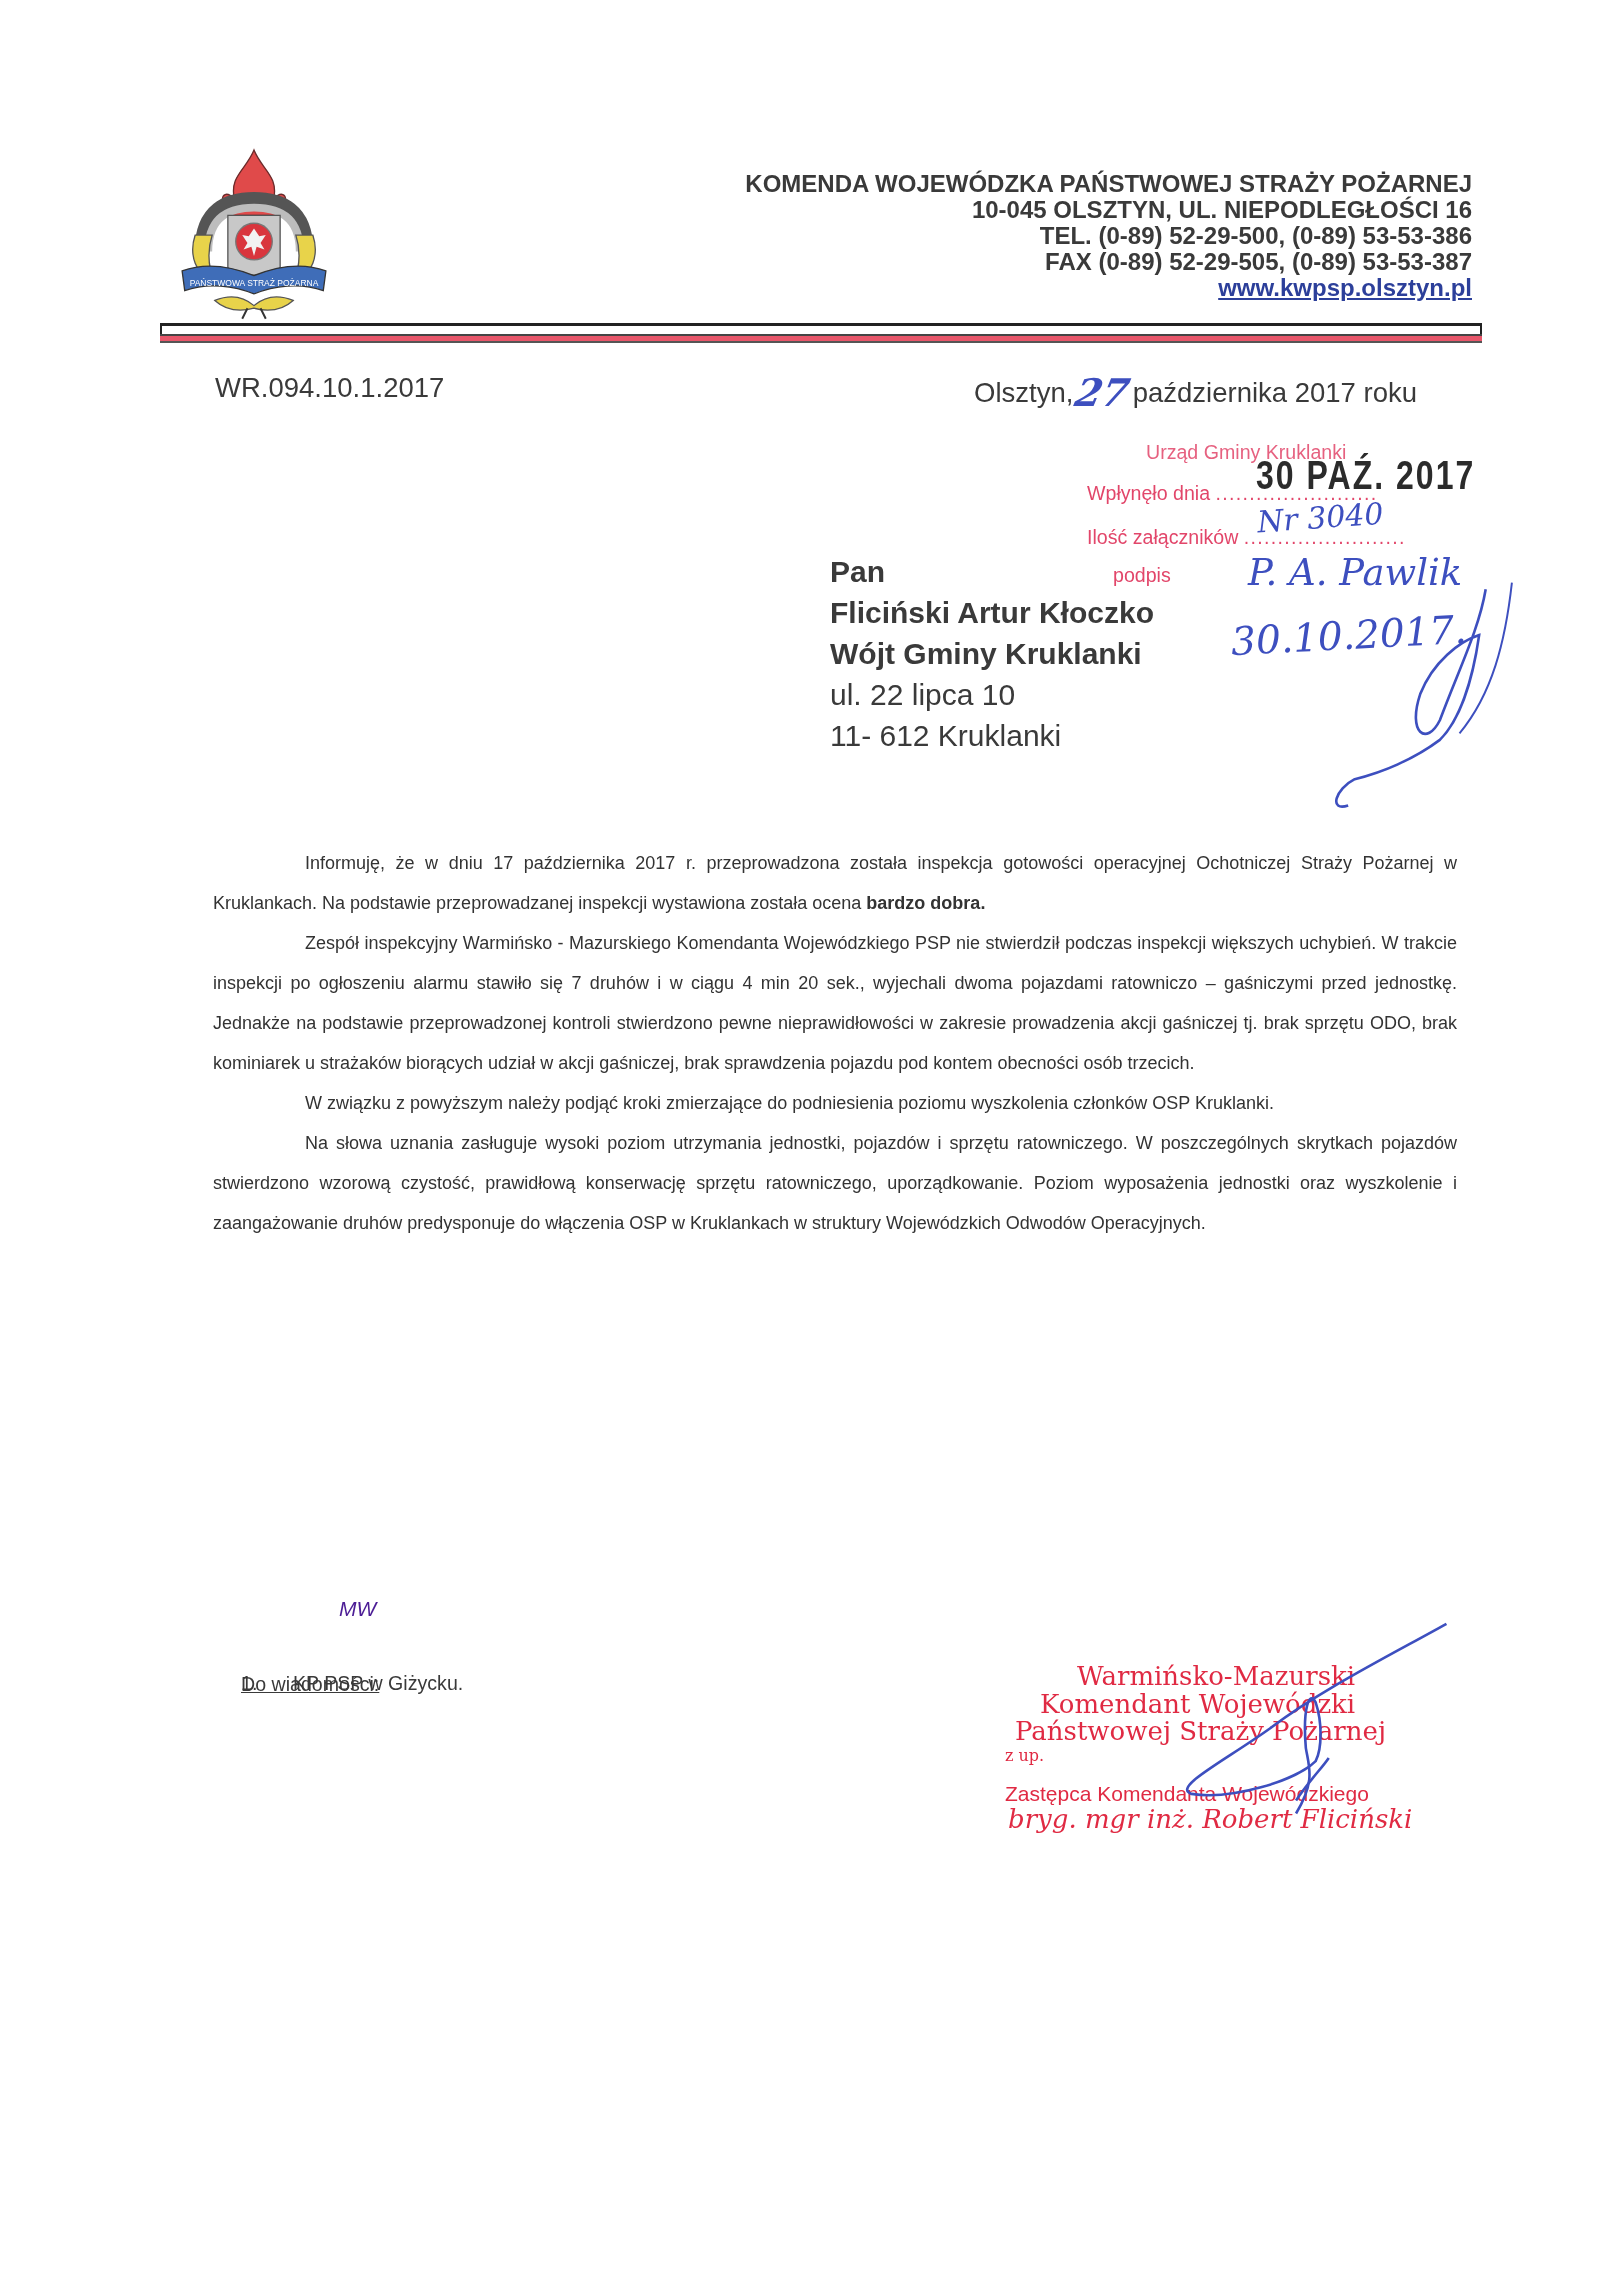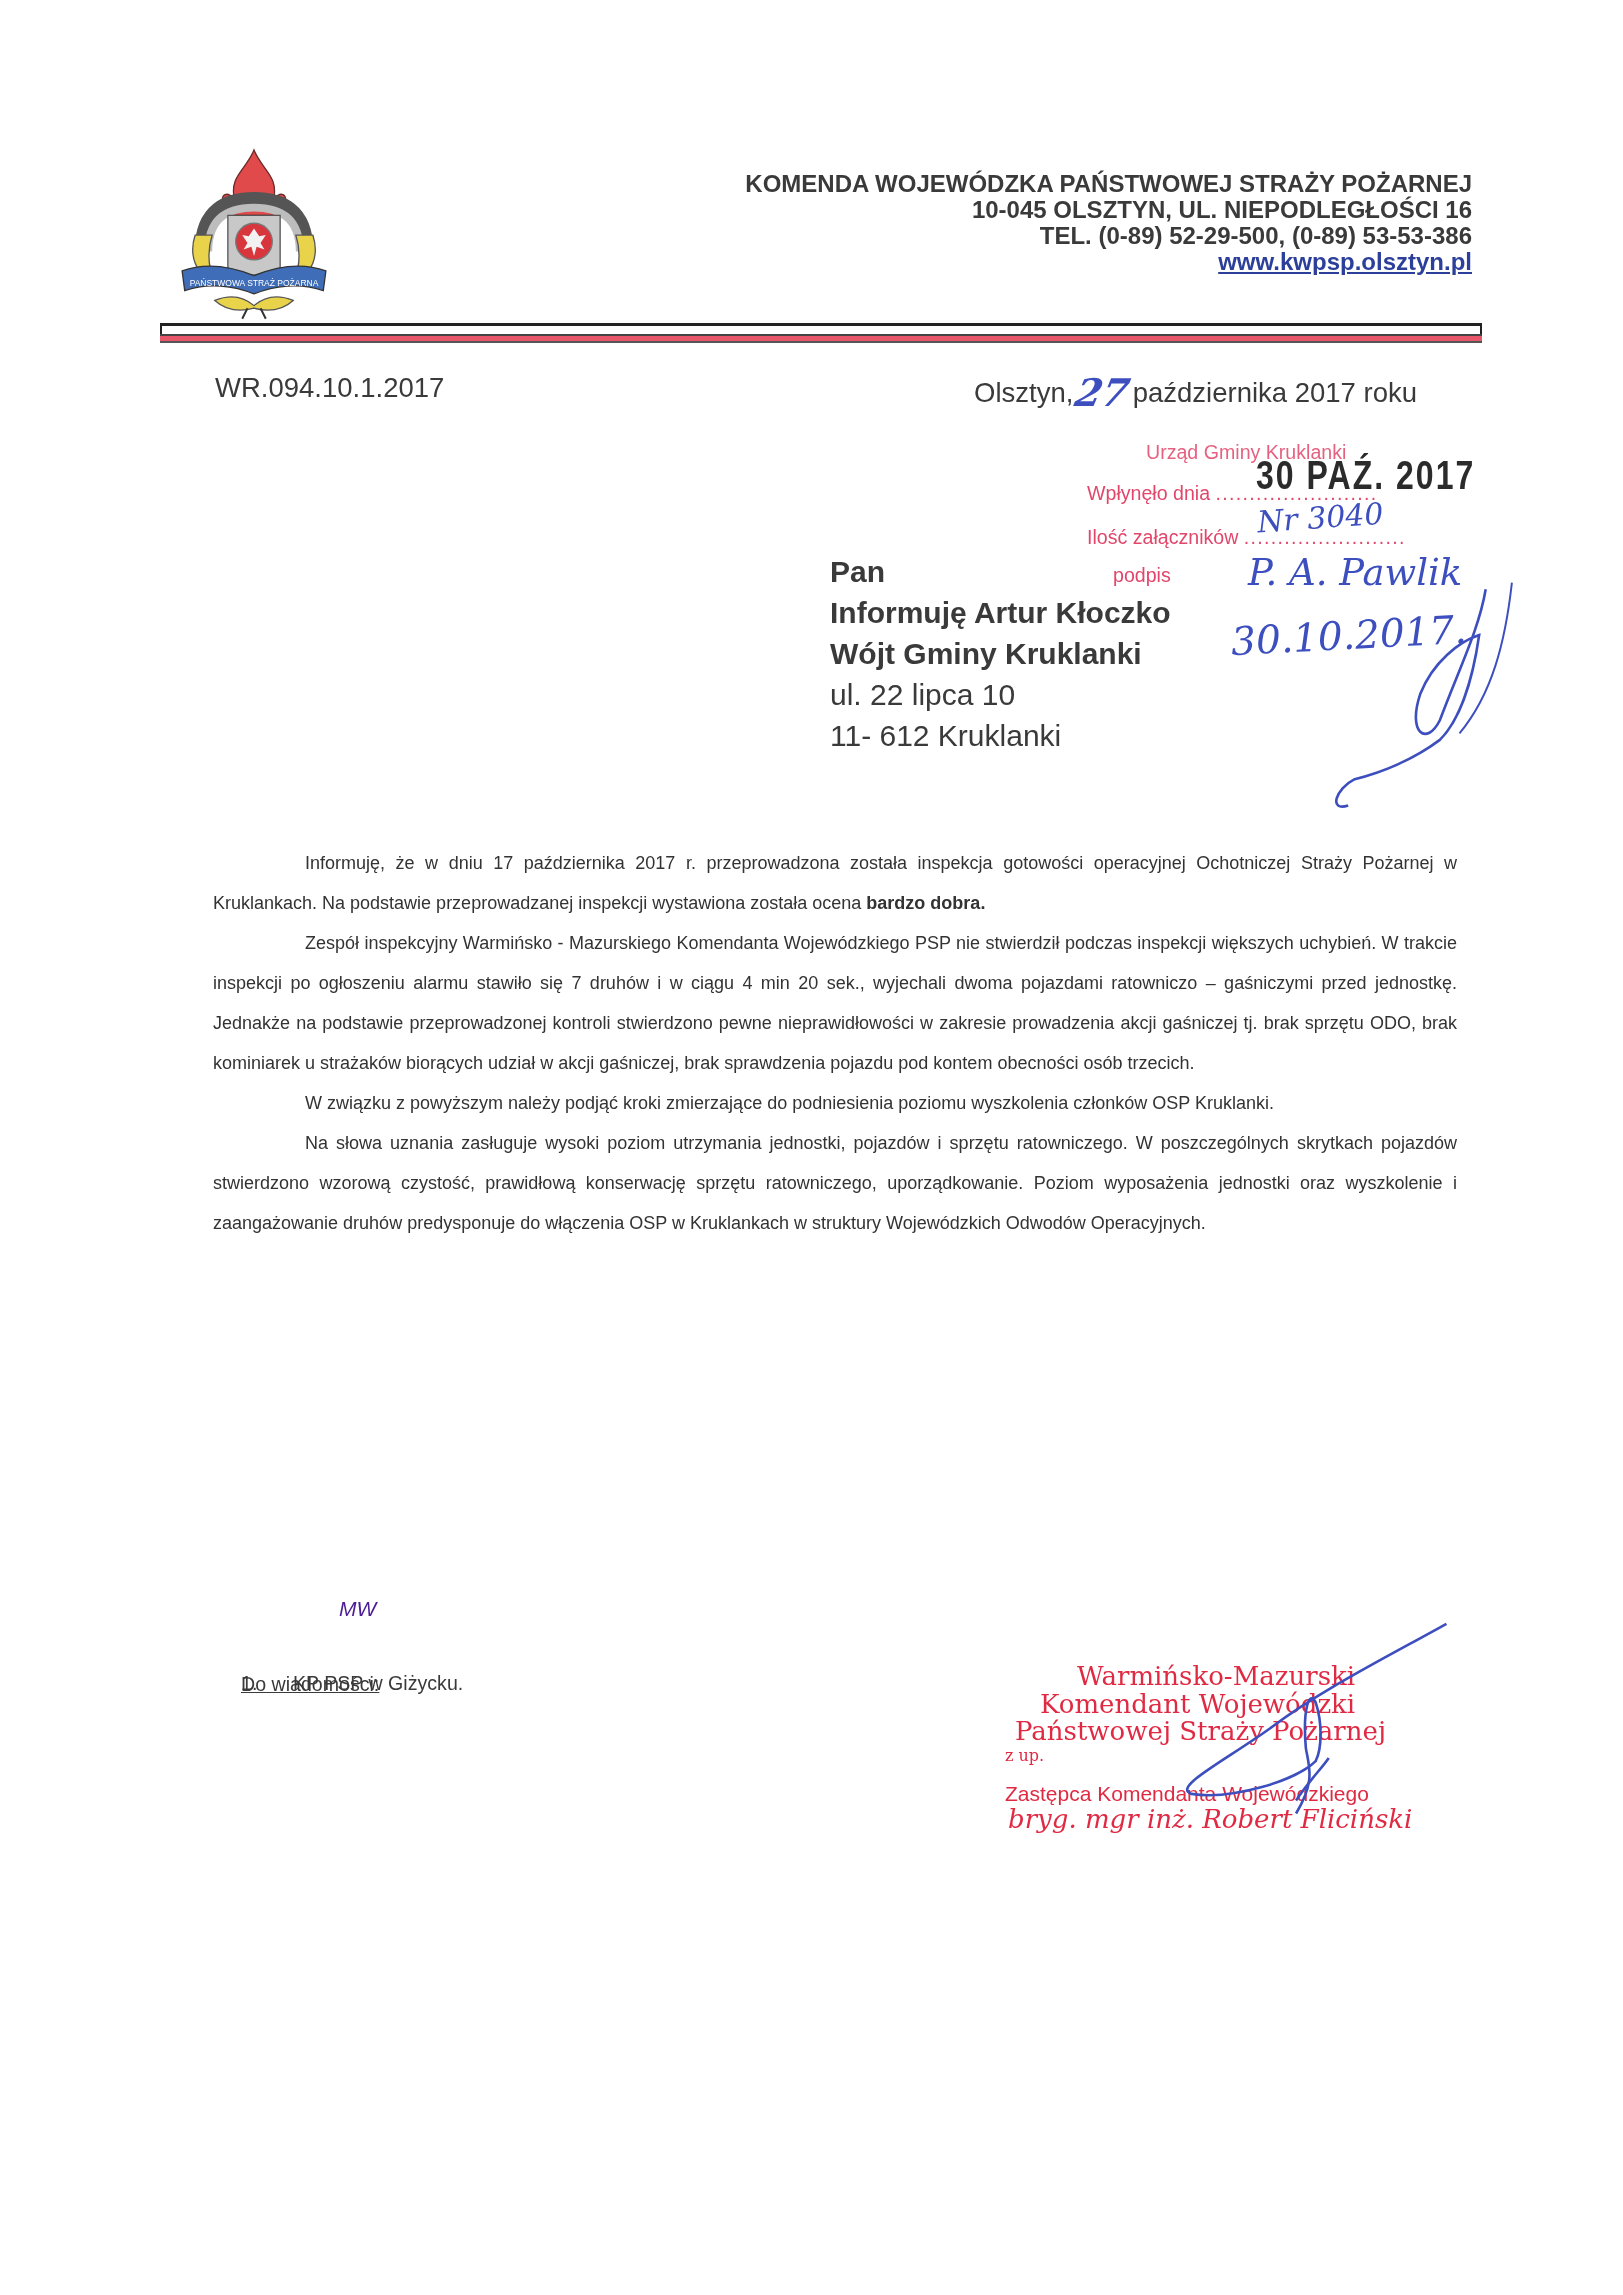--- a/index.html
+++ b/index.html
@@ -65,20 +65,21 @@
   <path d="M20 205 C60 190 100 200 130 212 C160 200 200 190 240 205 L236 235 C200 222 160 228 130 240 C100 228 60 222 24 235 Z" fill="#3f6db8" stroke="#333" stroke-width="2"></path>
   <text x="130" y="228" text-anchor="middle" font-size="13" fill="#ffffff" font-family="Liberation Sans, sans-serif">PAŃSTWOWA STRAŻ POŻARNA</text>
   <path d="M70 250 C95 240 115 245 130 258 C145 245 165 240 190 250 C170 268 145 266 130 262 C115 266 90 268 70 250 Z" fill="#e8d34a" stroke="#555" stroke-width="2"></path>
   <path d="M120 262 L112 278 M140 262 L148 278" stroke="#333" stroke-width="3"></path>
 </svg>
 
 <div id="org-block" class="abs">
   <div>KOMENDA WOJEWÓDZKA PAŃSTWOWEJ STRAŻY POŻARNEJ</div>
   <div>10-045 OLSZTYN, UL. NIEPODLEGŁOŚCI 16</div>
   <div>TEL. (0-89) 52-29-500, (0-89) 53-53-386</div>
+  <div>FAX (0-89) 52-29-505, (0-89) 53-53-387</div>
   <div class="url">www.kwpsp.olsztyn.pl</div>
 </div>
 
 <div id="rule" class="abs">
   <div class="r1"></div>
     <div class="r2"></div>
     <div class="r2b"></div>
     <div class="r3"></div>
     <div class="r4"></div>
     <div class="r5"></div>
@@ -101,21 +102,21 @@
   <div class="st" style="left:0px; top:86px;">
     <span>Ilość załączników</span>
     <span class="dots">........................</span>
   </div>
   <div class="st" style="left:26px; top:124px;">podpis</div>
   <div class="hand" style="left:124px; top:111px; font-size:37px;margin-left:37px;">P. A. Pawlik</div>
 </div>
 
 <div id="recipient" class="abs">
   <div class="b">Pan</div>
-  <div class="b">Informuję Artur Kłoczko</div>
+  <div class="b">Fliciński Artur Kłoczko</div>
   <div class="b">Wójt Gminy Kruklanki</div>
   <div>ul. 22 lipca 10</div>
   <div>11- 612 Kruklanki</div>
 </div>
 <div id="hand-date" class="abs">30.10.2017.</div>
 <svg id="sig-top" class="abs" viewBox="0 0 400 380">
   <path d="M340 40 C330 100 300 160 270 240 C250 280 220 260 240 200 C260 150 300 120 330 110 C320 180 300 240 270 270 C230 300 180 320 140 330 C110 345 100 380 130 370" fill="none" stroke="#3d4fbf" stroke-width="4"></path>
   <path d="M380 30 C370 120 350 200 300 260" fill="none" stroke="#3d4fbf" stroke-width="3"></path>
 </svg>
 

